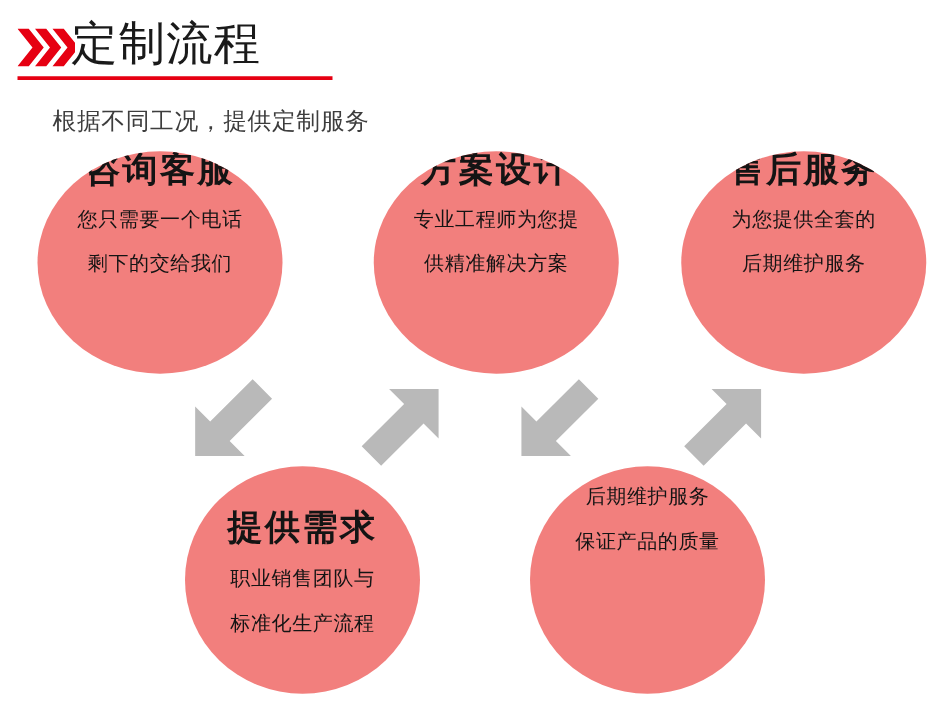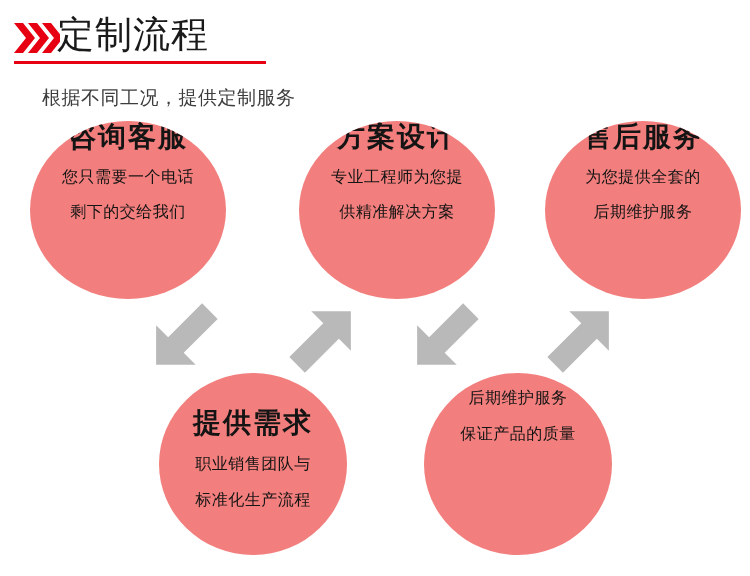--- a/index.html
+++ b/index.html
@@ -105,21 +105,21 @@
   .node-top .node-desc  { margin-top: 13px; }
 
   
   .node-bottom { width: 188px; height: 182px; top: 373px; }
   .node-bottom .node-title { margin-top: 34px; }
   .node-bottom .node-desc  { margin-top: 14px; }
 
   #node-1 { left: 30px; }
   #node-2 { left: 299px; }
   #node-3 { left: 545px; }
-  #node-4 { left: 159px; }
+  #node-4 { left: 148px; }
   #node-5 { left: 424px; }
 
   
   .flow-arrow {
     position: absolute;
     width: 84px;
     height: 84px;
   }
   #arrow-1 { left: 141px; top: 296px; }
   #arrow-2 { left: 282px; top: 296px; }

